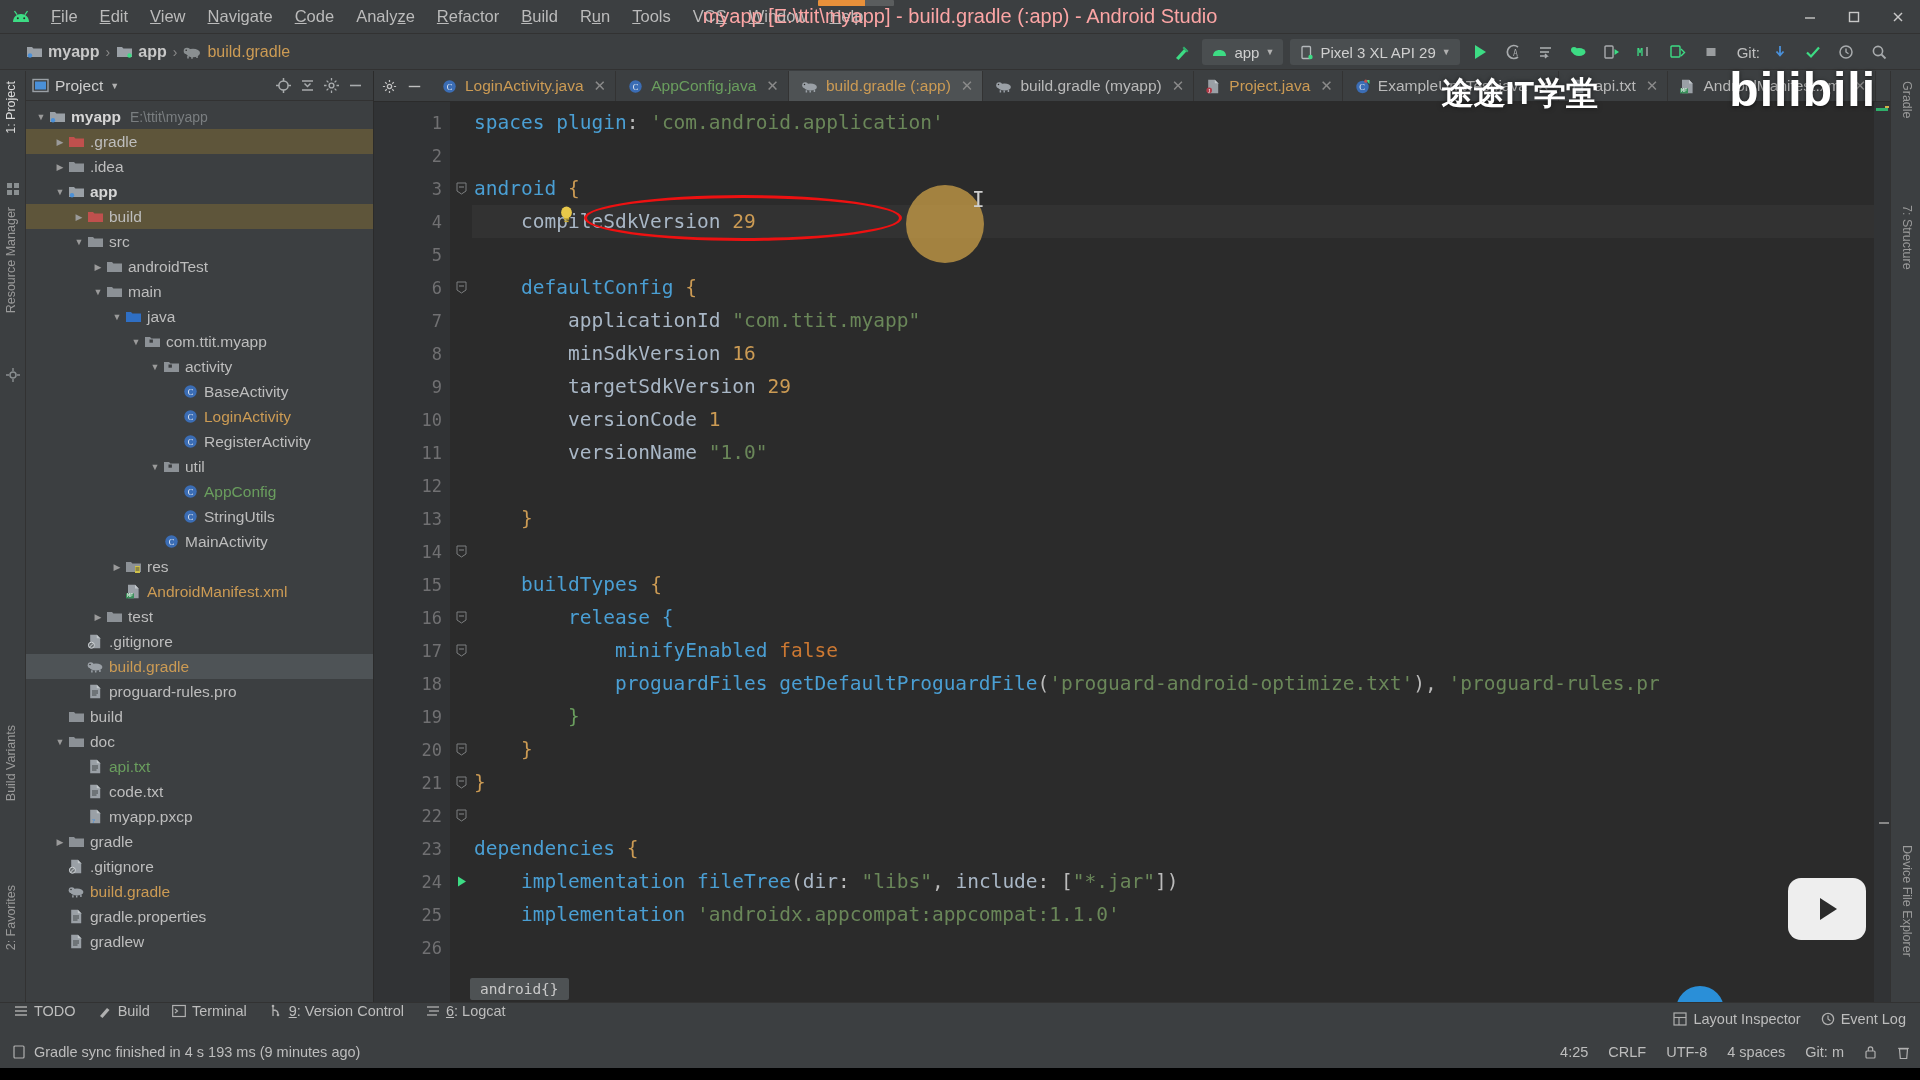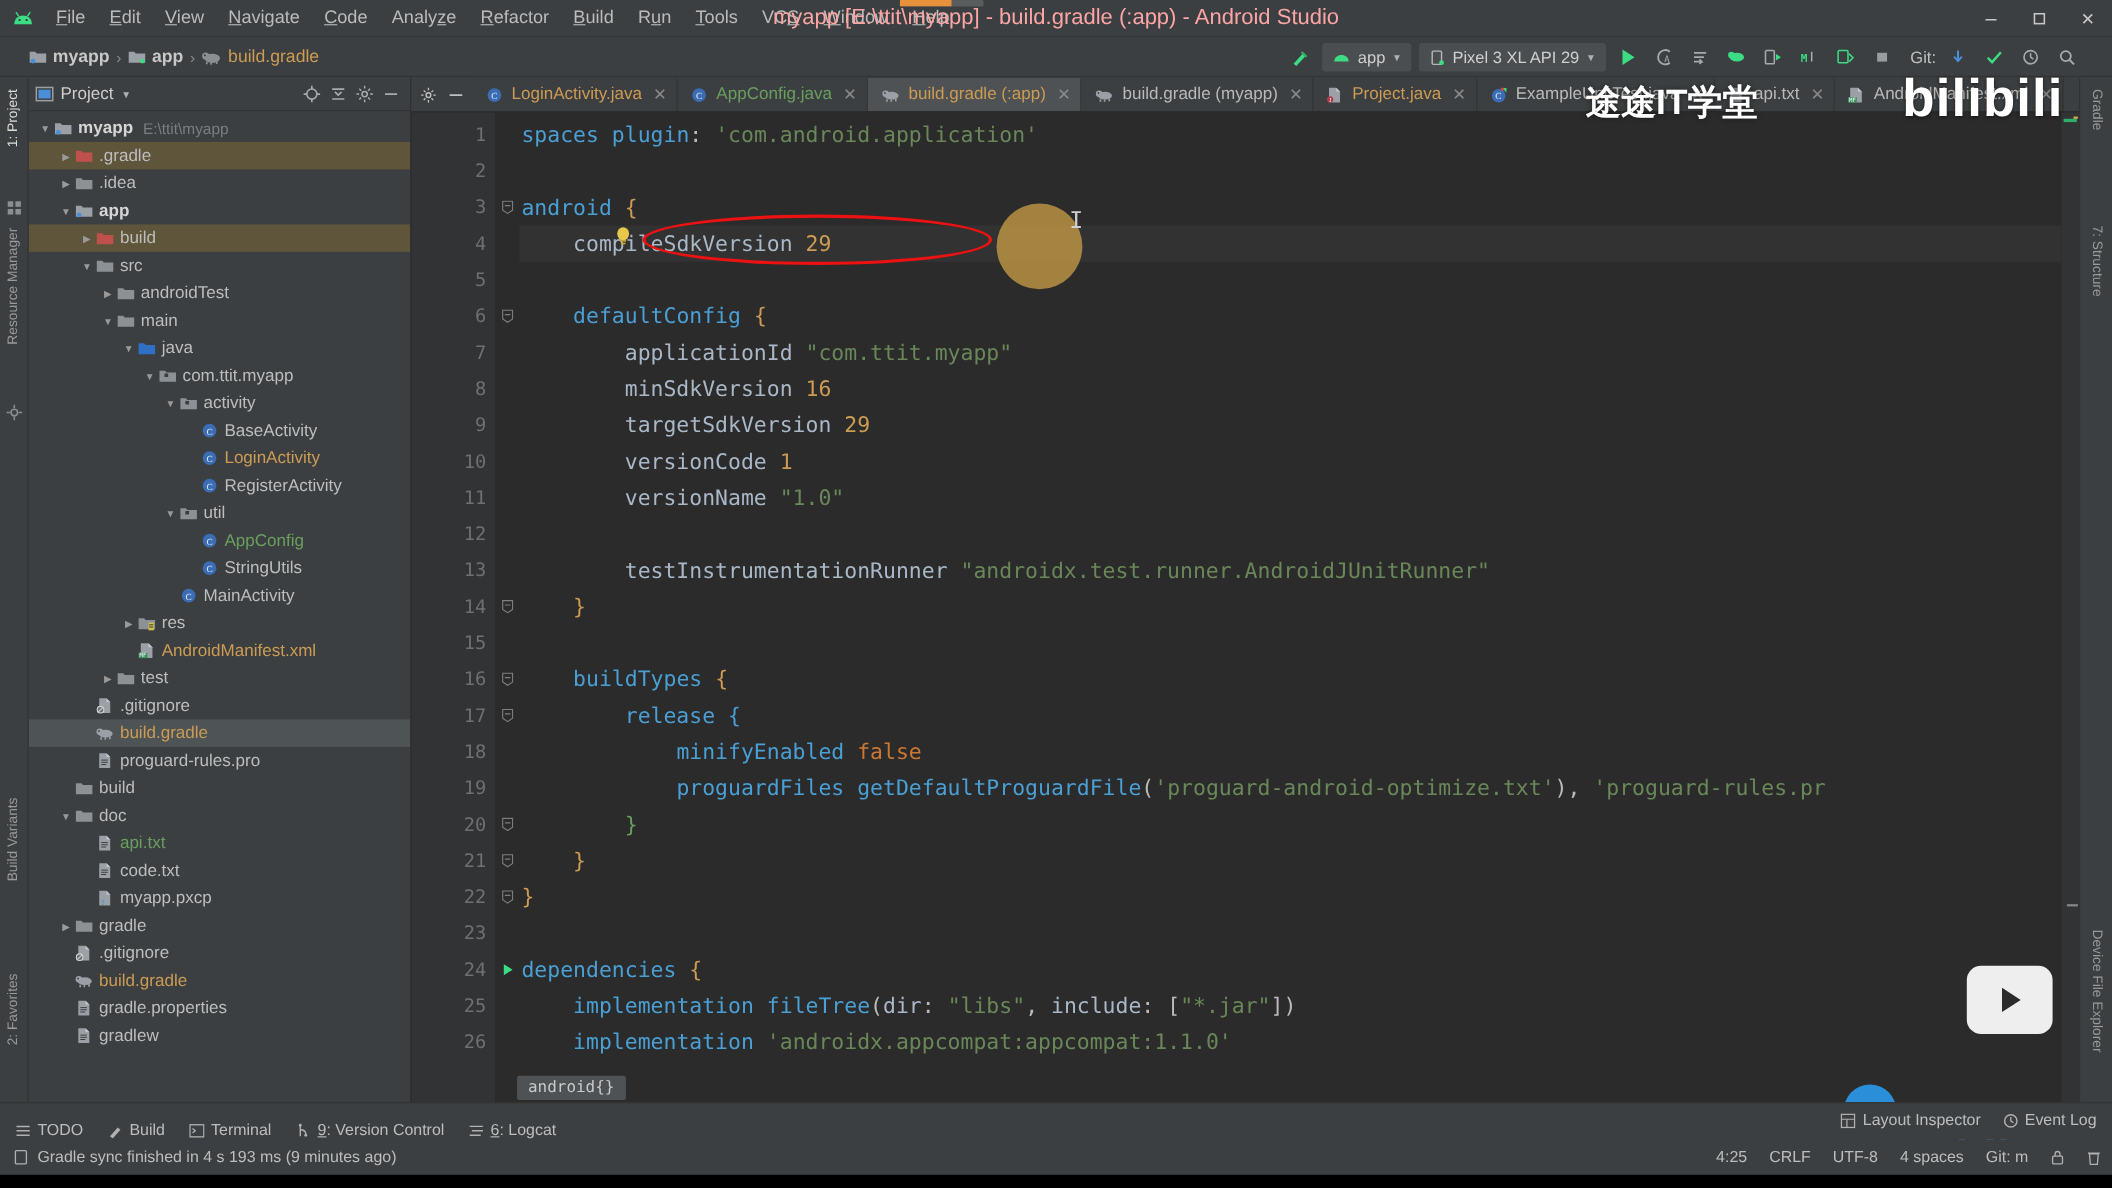--- a/index.html
+++ b/index.html
@@ -245,21 +245,21 @@
   }
   .fn-badge {
     position: absolute; color: #2aa6e8; font-weight: bold; font-size: 40px;
     font-style: italic;
   }
 
   
   .toolwin-bar {
     position: absolute; left: 0; right: 0; bottom: 44px; height: 34px;
     background: #3c3f41; border-top: 1px solid #323232;
-    display: flex; align-items: flex-end; gap: 22px; padding-left: 14px;
+    display: flex; align-items: flex-start; gap: 22px; padding-left: 14px;
     font-size: 14.5px; color: #bdbdbd;
   }
   .twb { display: flex; align-items: center; gap: 6px; }
   .twb u { text-decoration: underline; }
   .toolwin-right {
     position: absolute; right: 14px; bottom: 44px; height: 34px;
     display: flex; align-items: center; gap: 20px; font-size: 14.5px; color: #bdbdbd;
   }
   .statusbar {
     position: absolute; left: 0; right: 0; bottom: 12px; height: 32px;
@@ -1128,21 +1128,20 @@
             <div class="cline"><span class="kw2">android</span> <span class="brace">{</span></div>
             <div class="cline cur">    <span class="def">compileSdkVersion</span> <span class="numO">29</span></div>
             <div class="cline">&nbsp;</div>
             <div class="cline">    <span class="kw2">defaultConfig</span> <span class="brace">{</span></div>
             <div class="cline">        <span class="def">applicationId</span> <span class="str">"com.ttit.myapp"</span></div>
             <div class="cline">        <span class="def">minSdkVersion</span> <span class="numO">16</span></div>
             <div class="cline">        <span class="def">targetSdkVersion</span> <span class="numO">29</span></div>
             <div class="cline">        <span class="def">versionCode</span> <span class="numO">1</span></div>
             <div class="cline">        <span class="def">versionName</span> <span class="str">"1.0"</span></div>
             <div class="cline">&nbsp;</div>
-            <div class="cline">        <span class="def">testInstrumentationRunner</span> <span class="str">"androidx.test.runner.AndroidJUnitRunner"</span></div>
             <div class="cline">    <span class="brace">}</span></div>
             <div class="cline">&nbsp;</div>
             <div class="cline">    <span class="kw2">buildTypes</span> <span class="brace">{</span></div>
             <div class="cline">        <span class="kw2">release</span> <span class="braceB">{</span></div>
             <div class="cline">            <span class="kw2">minifyEnabled</span> <span class="kw">false</span></div>
             <div class="cline">            <span class="kw2">proguardFiles</span> <span class="kw2">getDefaultProguardFile</span>(<span class="str">'proguard-android-optimize.txt'</span>), <span class="str">'proguard-rules.pr</span></div>
             <div class="cline">        <span class="braceG">}</span></div>
             <div class="cline">    <span class="brace">}</span></div>
             <div class="cline"><span class="brace">}</span></div>
             <div class="cline">&nbsp;</div>

